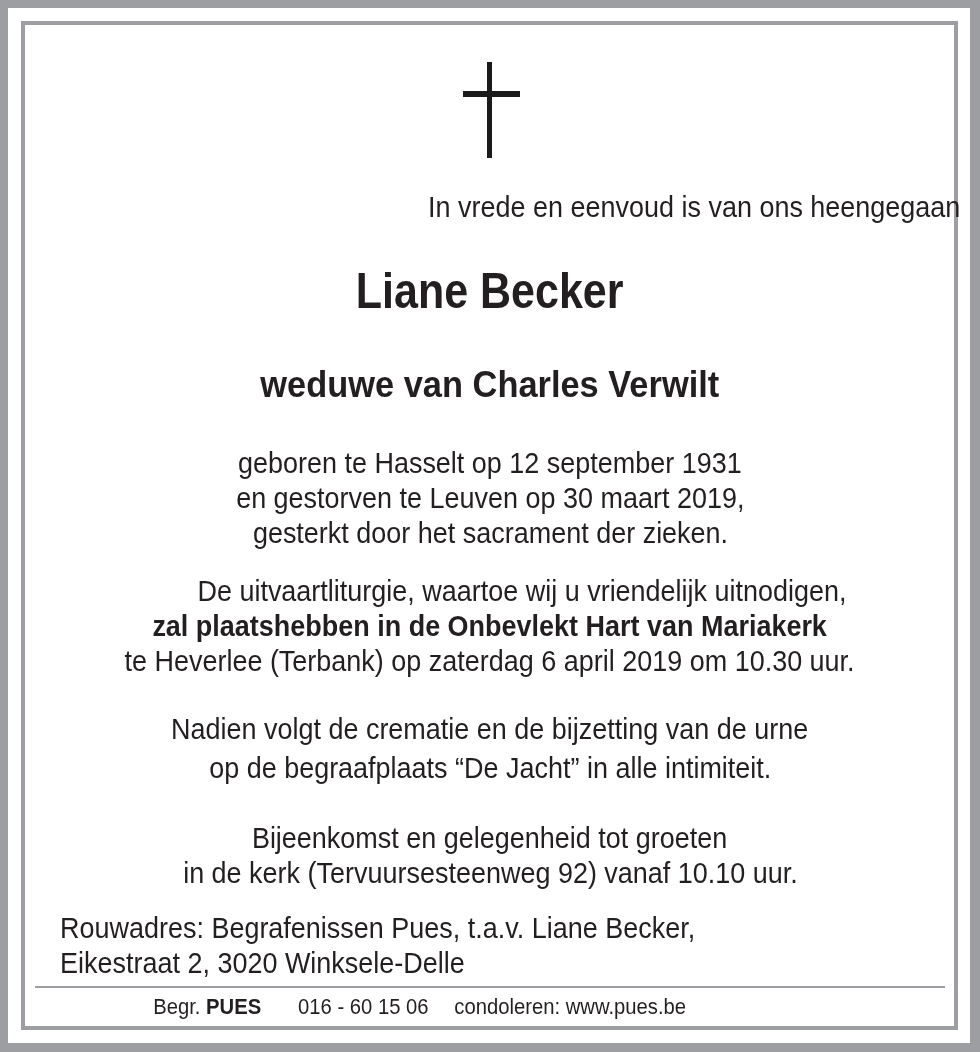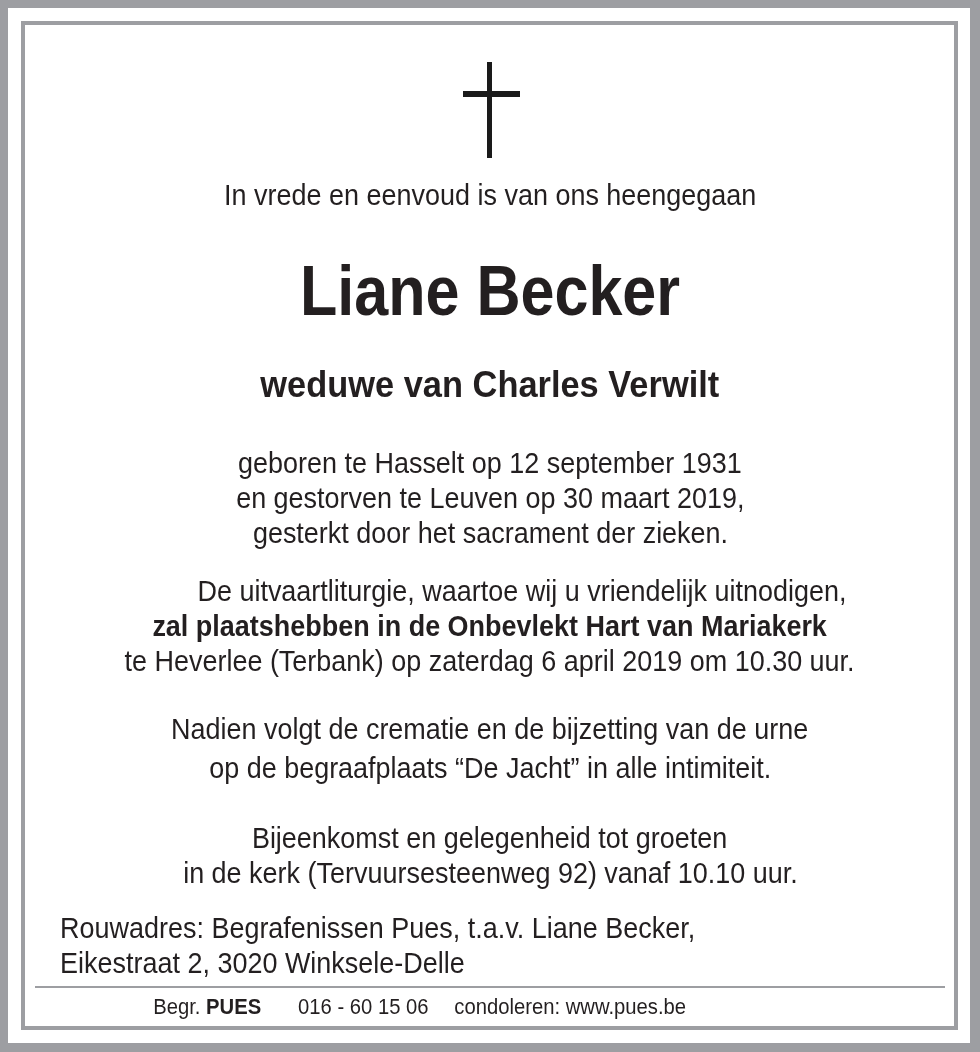--- a/index.html
+++ b/index.html
@@ -7,21 +7,21 @@
          font-family:"Liberation Sans", sans-serif; color:#231f20; }
   .outer-white { position:absolute; left:8px; top:8px; width:962px; height:1035px; background:#ffffff; }
   .inner-frame { position:absolute; left:21px; top:21px; width:929px; height:1001px;
                  border:4px solid #9d9ea2; background:#ffffff; }
   .cross-v { position:absolute; left:487px; top:62px; width:5px; height:96px; background:#1a1a1a; }
   .cross-h { position:absolute; left:463px; top:91px; width:57px; height:6px; background:#1a1a1a; }
   .line { position:absolute; left:0; width:980px; text-align:center; white-space:nowrap; }
   .line span { display:inline-block; transform-origin:center; }
   .body-txt { font-size:29px; line-height:35px; }
   .body-txt span { transform:scaleX(0.93); }
-  .name { font-size:71px; font-weight:bold; line-height:70px; }
+  .name { font-size:50px; font-weight:bold; line-height:70px; }
   .name span { transform:scaleX(0.86); }
   .sub { font-size:37px; font-weight:bold; line-height:36px; }
   .sub span { transform:scaleX(0.93); }
   .left-block { position:absolute; left:60px; white-space:nowrap; font-size:29px; line-height:35px; }
   .left-block span { display:inline-block; transform:scaleX(0.93); transform-origin:left center; }
   .divider { position:absolute; left:35px; top:986px; width:910px; height:2px; background:#9d9ea2; }
   .footer { position:absolute; left:0; top:994px; width:840px; text-align:center; font-size:22px; line-height:26px; white-space:nowrap; }
   .footer .inner { display:inline-block; transform:scaleX(0.92); transform-origin:center; }
   .footer .bold { font-weight:bold; }
   .gap { display:inline-block; width:40px; }
@@ -31,21 +31,21 @@
 <body>
 
 <div class="outer-white"></div>
 <div class="inner-frame"></div>
 
 <div>
   <div class="cross-v"></div>
   <div class="cross-h"></div>
 </div>
 
-<div class="line body-txt" style="top:178px;">
+<div class="line body-txt" style="top:190px;text-align:right;">
   <span>In vrede en eenvoud is van ons heengegaan</span>
 </div>
 
 <div class="line name" style="top:256px;">
   <span>Liane Becker</span>
 </div>
 
 <div class="line sub" style="top:367px;">
   <span>weduwe van Charles Verwilt</span>
 </div>

